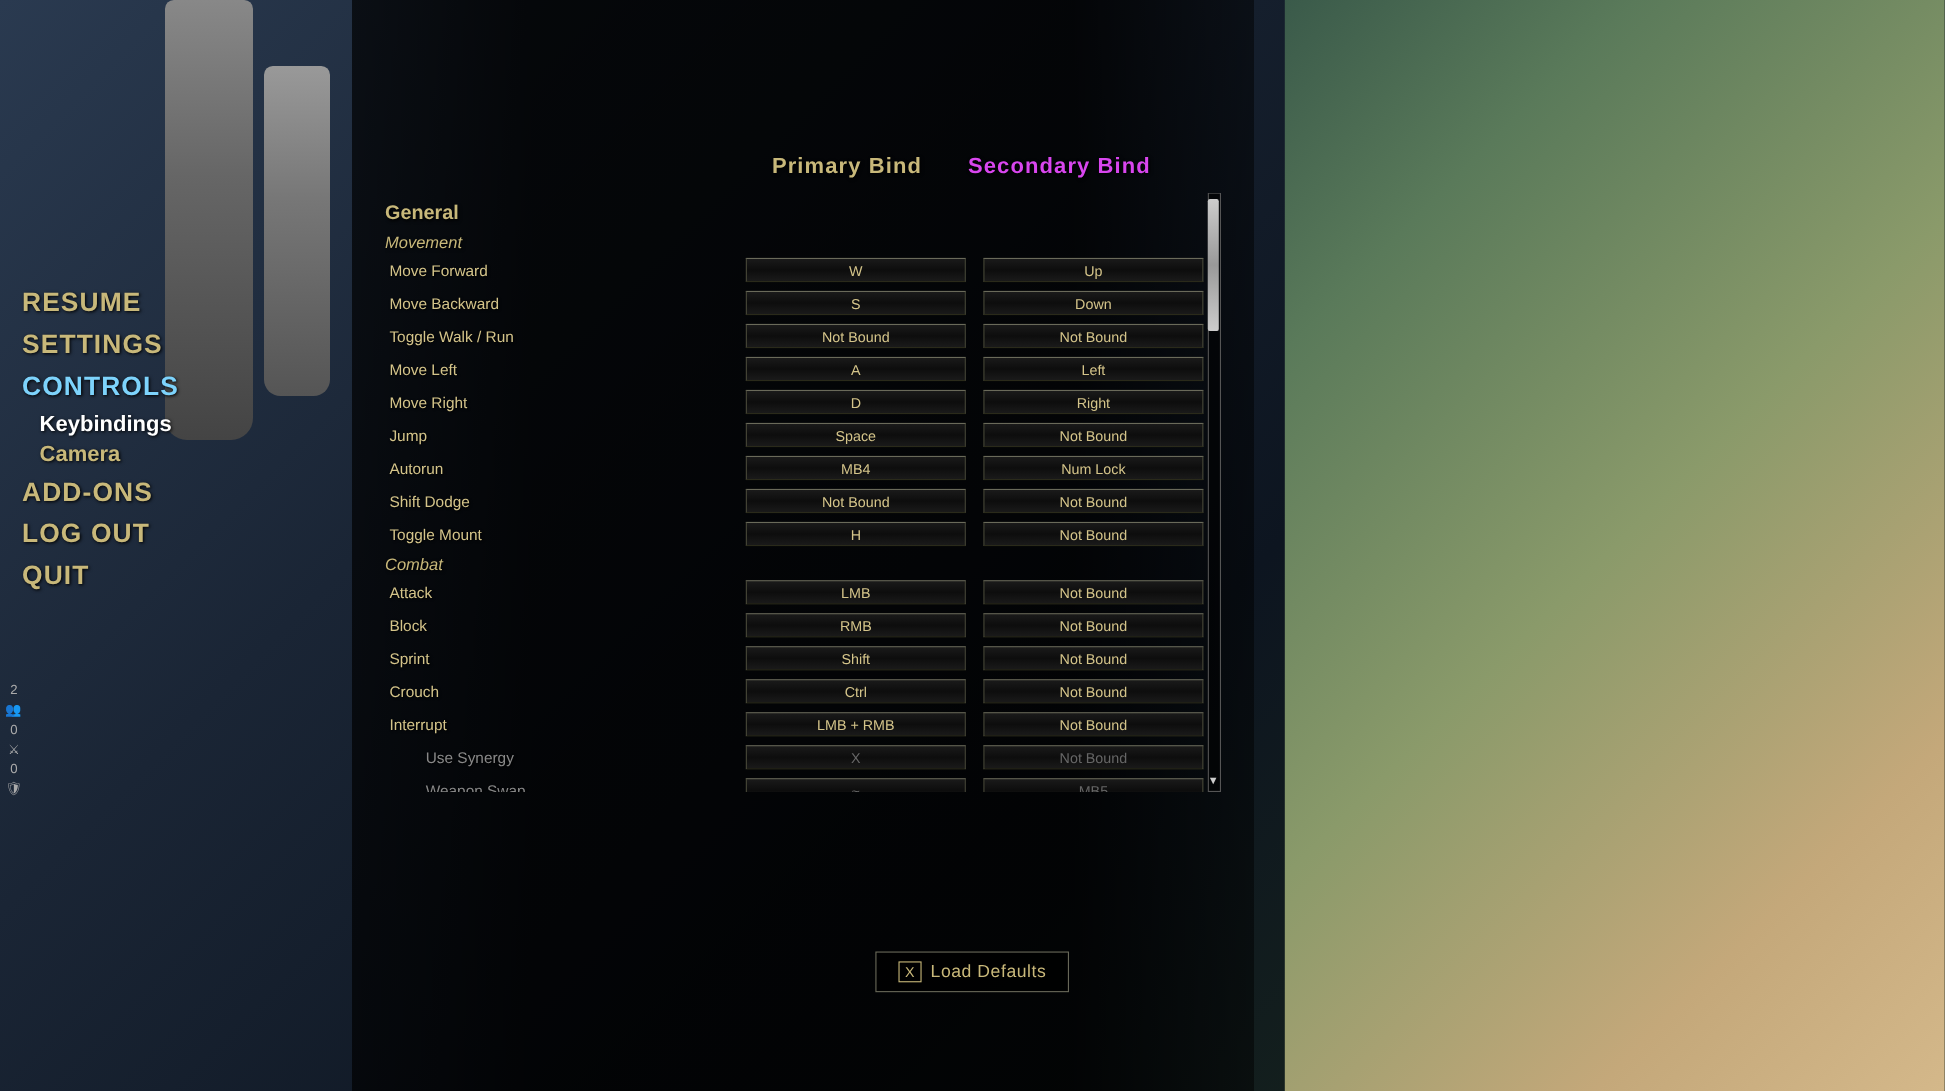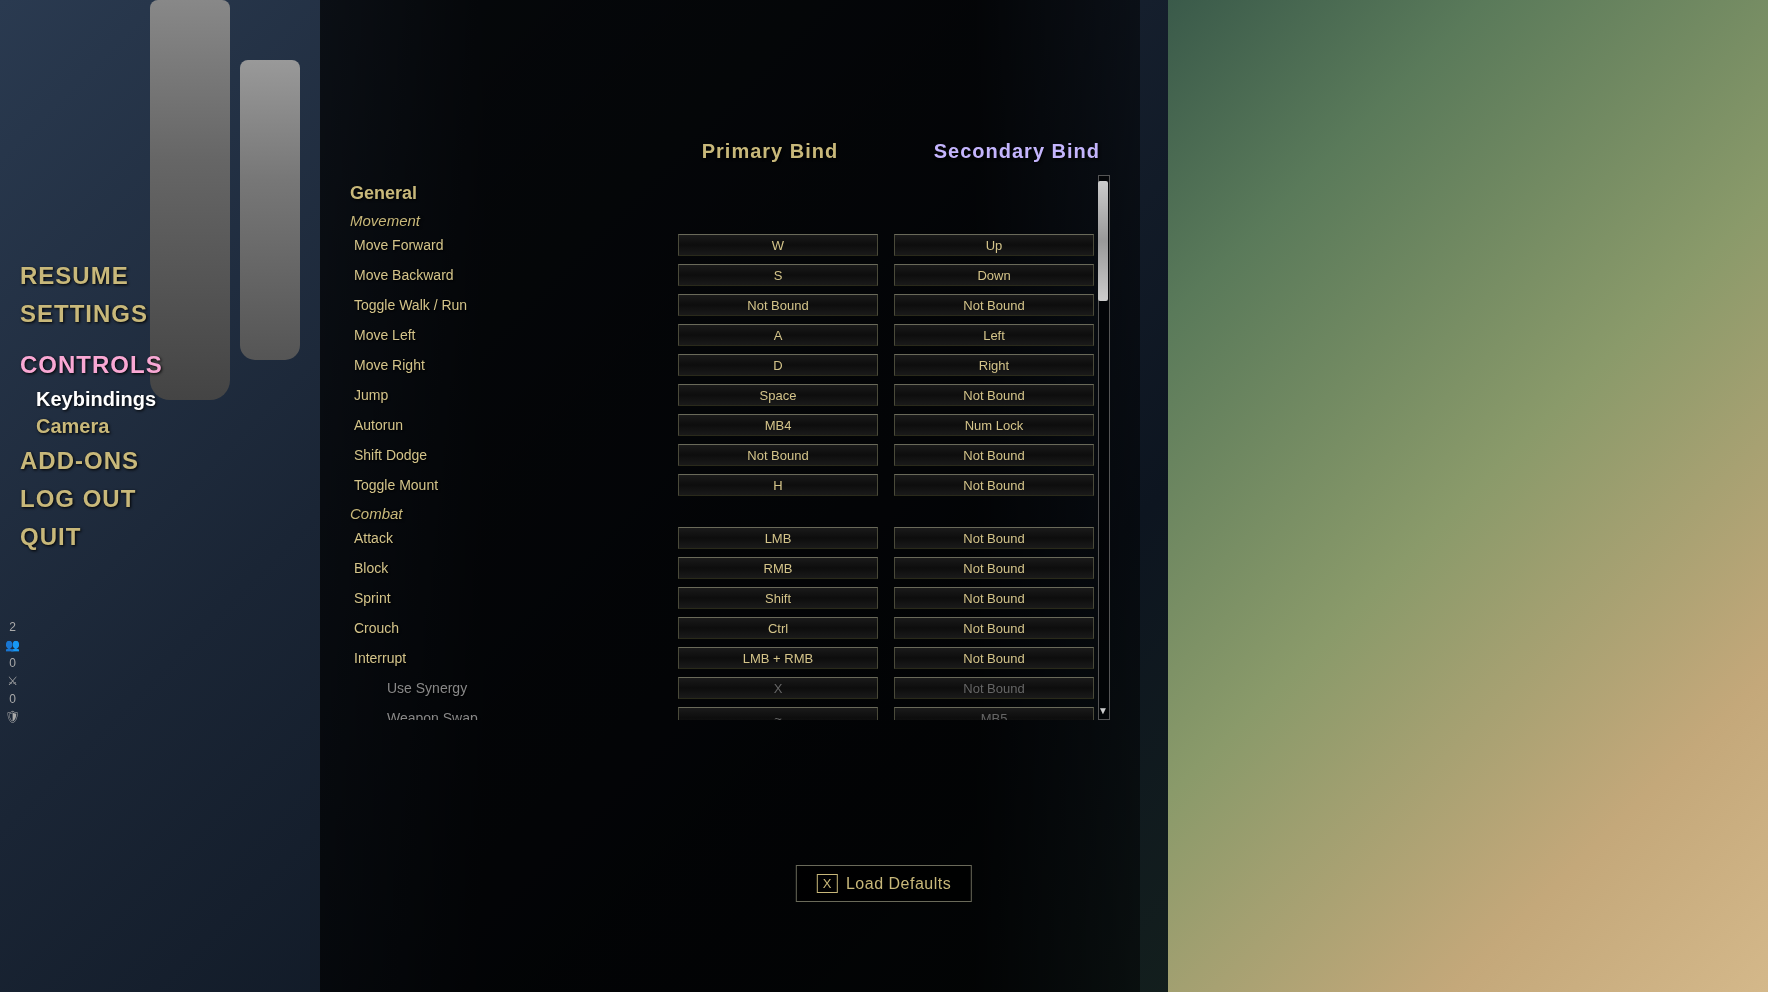--- a/index.html
+++ b/index.html
@@ -81,22 +81,21 @@
       font-size: 24px;
       font-weight: bold;
       text-transform: uppercase;
       letter-spacing: 1px;
       cursor: pointer;
       padding: 2px 0;
       text-shadow: 1px 1px 3px #000;
     }
 
     .menu-item.active {
-      color: #f9a8d4;
-      margin-top: 13px;
+      color: #7dd3fc;
     }
 
     .menu-sub {
       padding-left: 16px;
       display: flex;
       flex-direction: column;
       gap: 2px;
     }
 
     .menu-sub-item {
@@ -151,22 +150,22 @@
       text-align: center;
       color: #c8b87a;
       font-size: 20px;
       font-weight: bold;
       letter-spacing: 1px;
       text-shadow: 1px 1px 3px #000;
     }
 
     .bind-header-secondary {
       width: 220px;
-      text-align: right;
-      color: #c4b5fd;
+      text-align: left;
+      color: #d946ef;
       font-size: 20px;
       font-weight: bold;
       letter-spacing: 1px;
       text-shadow: 1px 1px 3px #000;
     }
 
     
     .bind-content {
       flex: 1;
       overflow: hidden;

